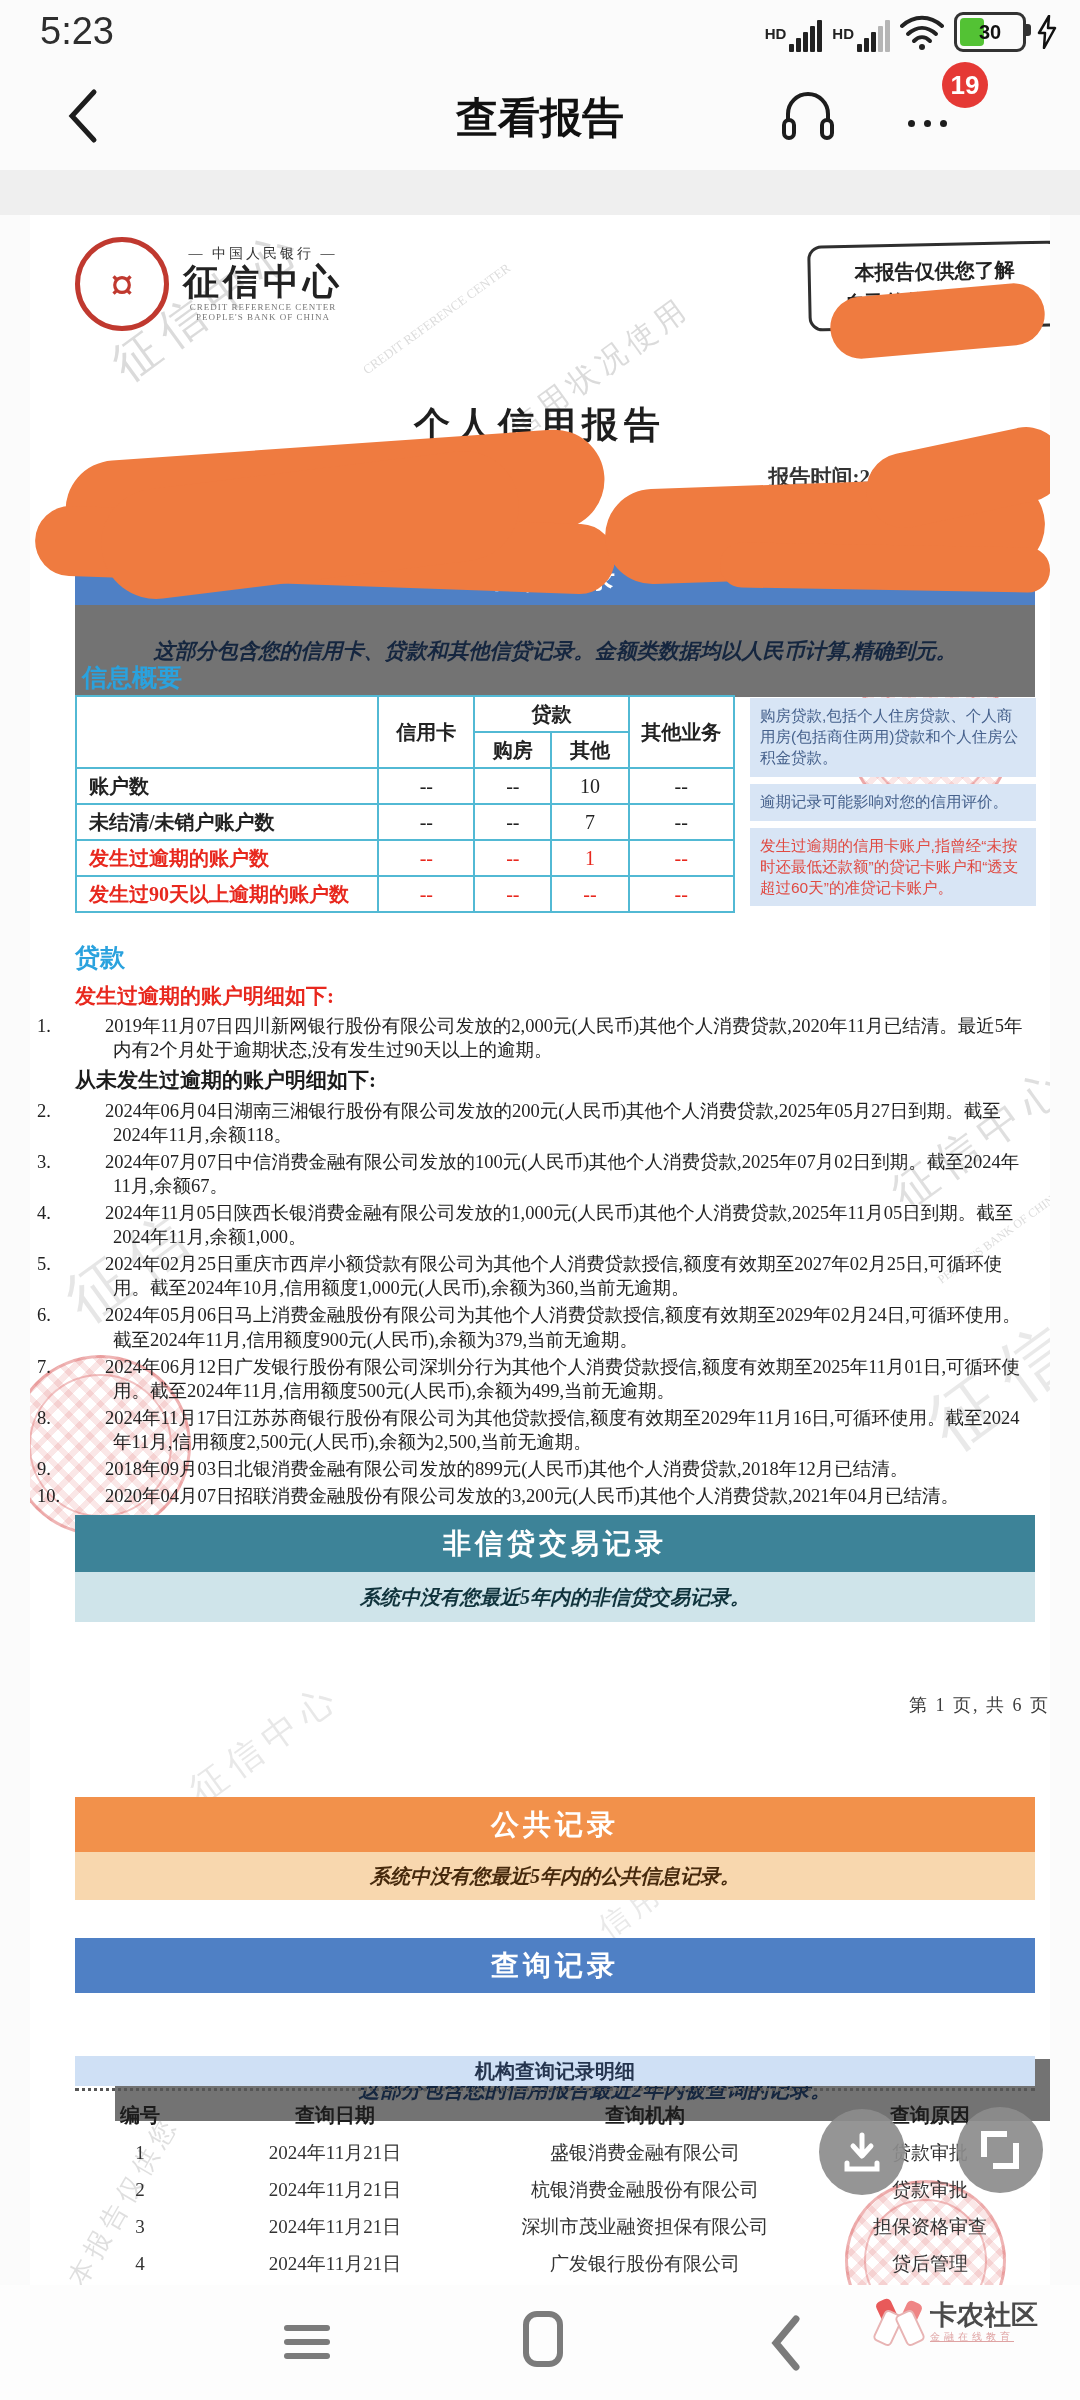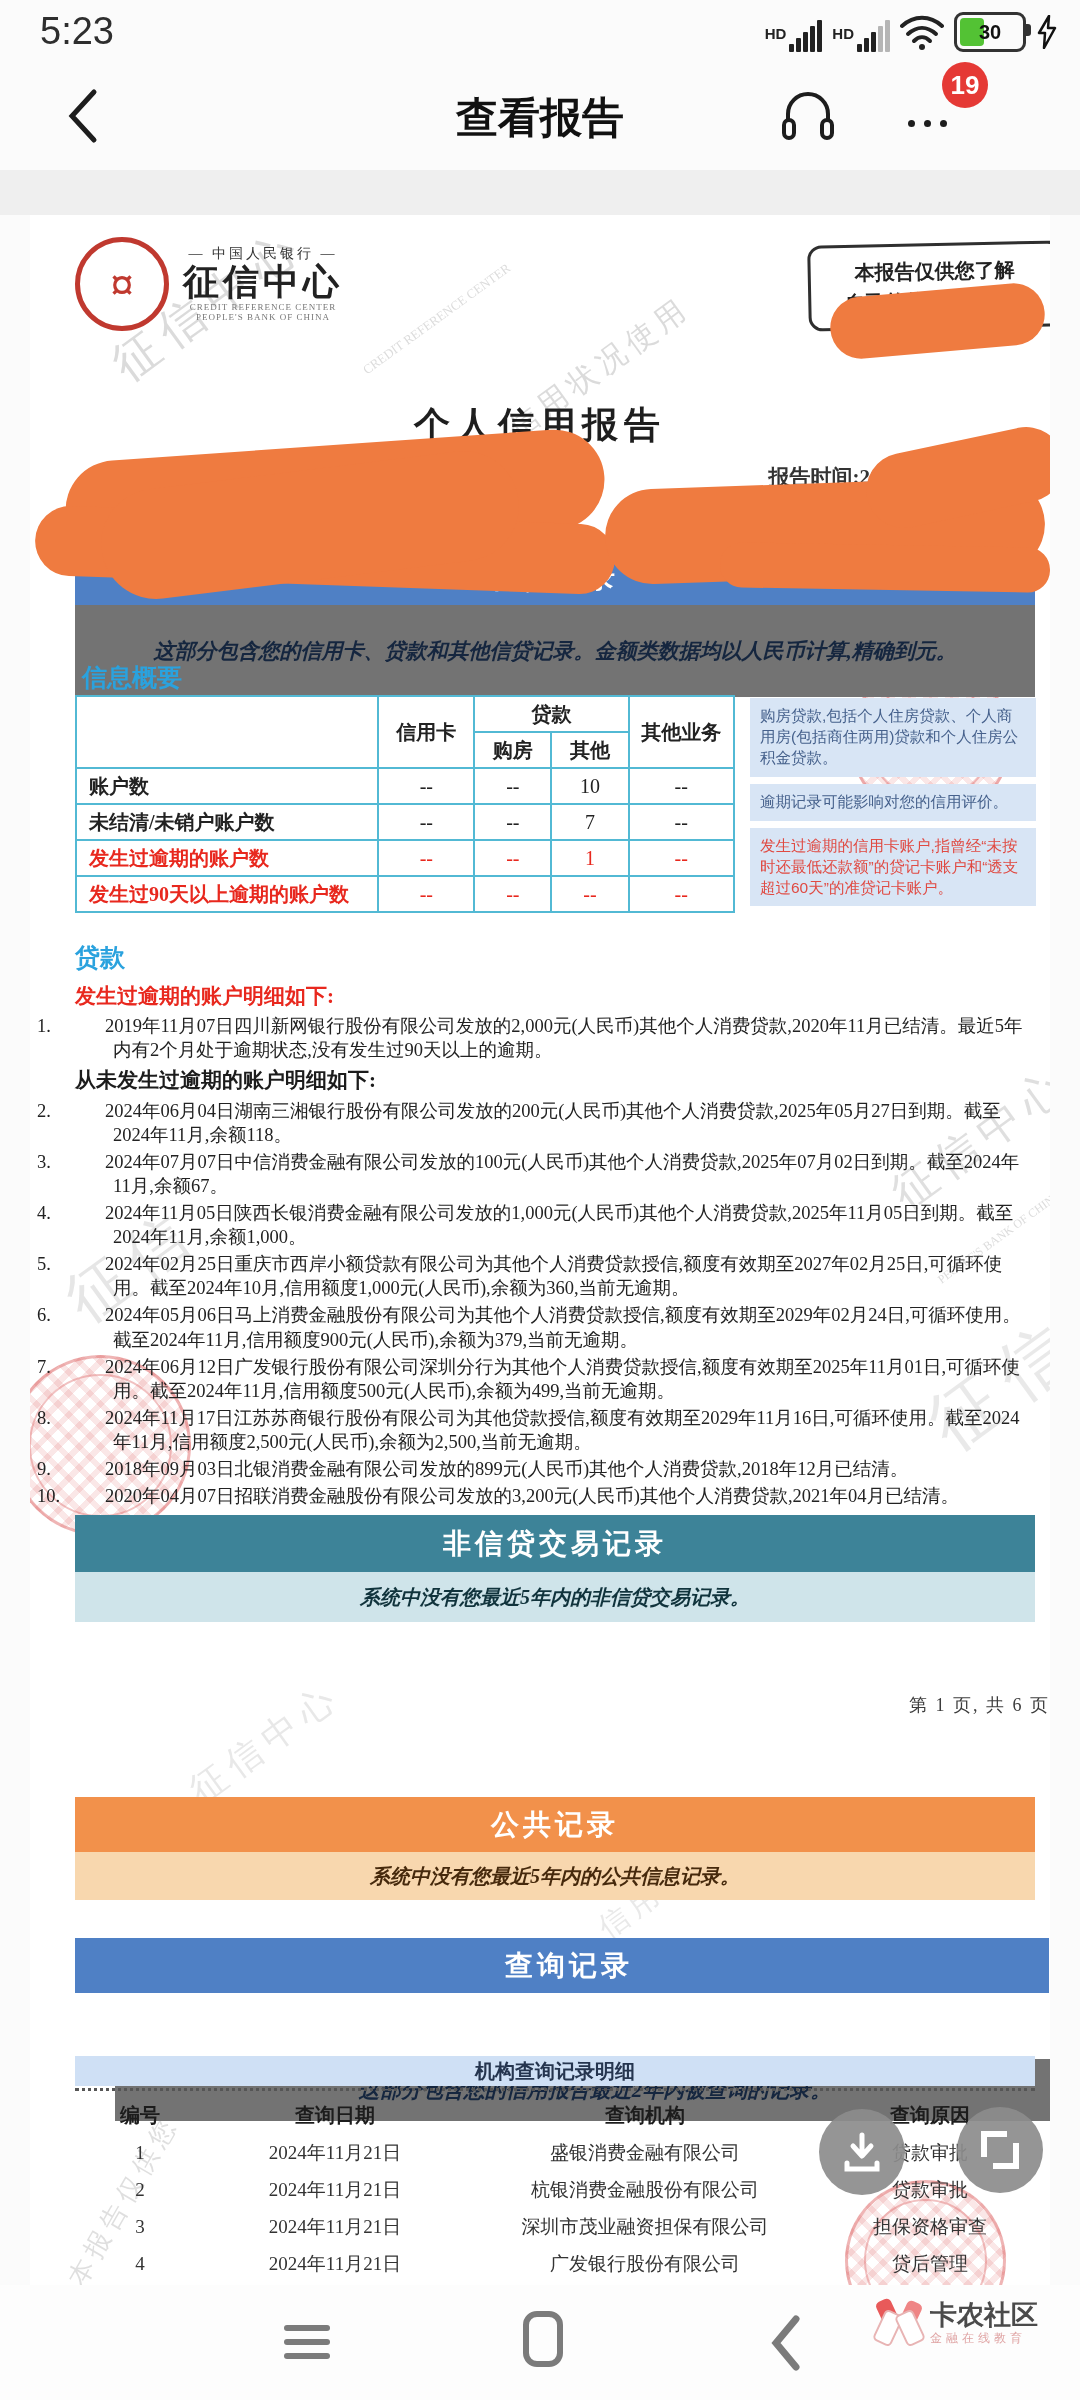--- a/index.html
+++ b/index.html
@@ -105,21 +105,21 @@
   .nav-back{position:absolute;left:768px;top:28px;}
   .brandmark{position:absolute;right:42px;top:14px;display:flex;align-items:flex-start;gap:8px;}
   .bm-icon{position:relative;width:46px;height:46px;}
   .bm-icon i{position:absolute;width:16px;height:30px;background:#e85a5a;border-radius:5px;}
   .bm-icon i:nth-child(1){left:4px;top:0;transform:rotate(-25deg);}
   .bm-icon i:nth-child(2){right:4px;top:2px;transform:rotate(25deg);background:#ef8585;}
   .bm-icon i:nth-child(3){left:2px;bottom:0;transform:rotate(205deg);background:#fff;border:2px solid #e8b4b4;}
   .bm-icon i:nth-child(4){right:2px;bottom:0;transform:rotate(-205deg);background:#fff;border:2px solid #e8b4b4;}
   .bm-texts{display:flex;flex-direction:column;line-height:1.2;}
   .bm-name{font-size:27px;font-weight:bold;color:#4a4a4a;}
-  .bm-sub{font-size:12px;color:#dfa3a3;letter-spacing:4px;}
+  .bm-sub{font-size:10px;color:#dfa3a3;letter-spacing:4px;text-decoration:underline;}
 </style>
 </head>
 <body>
 
 <div class="screen">
 
   <div class="status-bar">
     <div class="sb-time">5:23</div>
     <div class="sb-right">
       <div class="sim">
@@ -313,21 +313,21 @@
 
     <div class="z1 pagenum">第 1 页, 共 6 页</div>
 
     <div class="z1 banner orange" style="top:1582px;">
         <span>公共记录</span>
       </div>
     <div class="z1 sec-body orange-light" style="top:1637px;height:48px;font-size:20px;">
         <span>系统中没有您最近5年内的公共信息记录。</span>
       </div>
 
-    <div class="z1 banner blue" style="top:1723px;padding-left:14px;">
+    <div class="z1 banner blue" style="top:1723px;">
         <span>查询记录</span>
       </div>
     <div class="z1 sec-body blue-light" style="top:1844px;height:62px;margin-left:40px;">
         <span>这部分包含您的信用报告最近2年内被查询的记录。</span>
       </div>
     <div class="z1 strip">
         <span>机构查询记录明细</span>
       </div>
     <div class="z1 dotline"></div>
 

